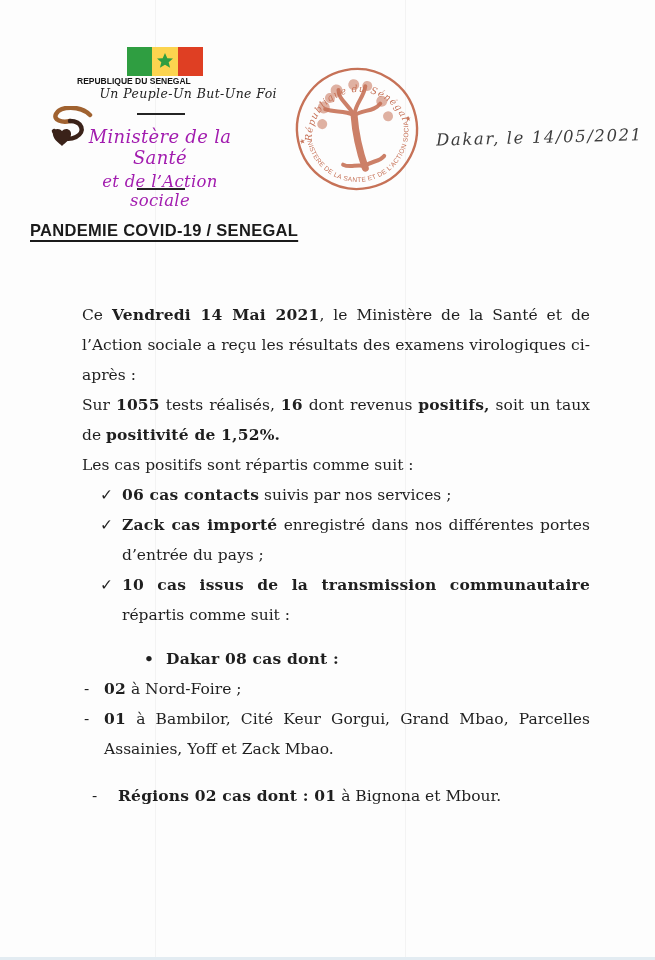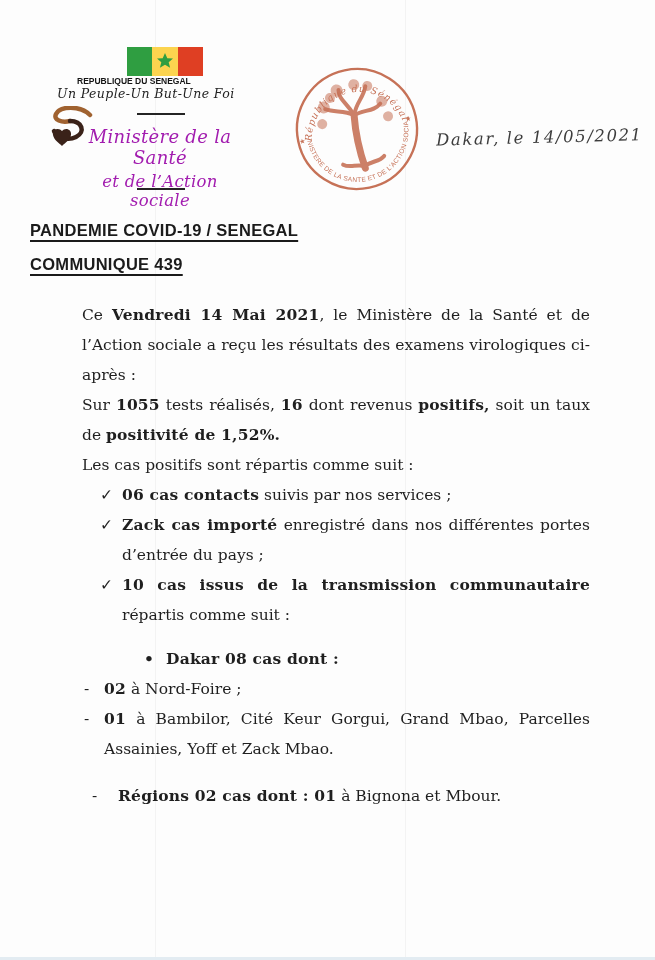--- a/index.html
+++ b/index.html
@@ -5,21 +5,21 @@
   html,body{margin:0;padding:0;background:#e9e9e9;}
   .page{width:655px;height:960px;position:relative;background:#fdfdfd;margin:0 auto;
         font-family:"DejaVu Serif",serif;color:#1f1f1f;overflow:hidden;}
   .scan-line{position:absolute;top:0;bottom:0;width:1px;background:#f3f3f3;}
   .scan-bottom{position:absolute;left:0;right:0;bottom:0;height:3px;background:#e3ecf2;}
 
   
   .flag-svg{position:absolute;left:127px;top:47px;}
   .republic{position:absolute;left:77px;top:76px;width:180px;text-align:left;
             font-family:"Liberation Sans",sans-serif;font-weight:bold;font-size:8.5px;color:#151515;}
-  .motto{position:absolute;left:57px;top:86px;width:220px;text-align:left;
+  .motto{position:absolute;left:57px;top:86px;width:220px;text-align:right;
          font-style:italic;font-size:12.5px;letter-spacing:.4px;color:#222;}
   .rule{position:absolute;left:137px;width:48px;height:2px;background:#242424;}
   .rule1{top:113px;}
   .rule2{top:188px;}
   .logo-svg{position:absolute;left:40px;top:106px;}
   .ministry{position:absolute;left:70px;top:126px;width:180px;text-align:center;
             font-style:italic;color:#a21caf;}
   .ministry .l1{font-size:18px;letter-spacing:.3px;}
   .ministry .l2{font-size:16.5px;letter-spacing:.3px;margin-top:4px;}
   .stamp-svg{position:absolute;left:292px;top:64px;transform:rotate(-12deg);opacity:.88;}
@@ -114,21 +114,20 @@
       <circle cx="33" cy="-6" r="5"></circle>
       <circle cx="-20" cy="-36" r="5"></circle>
     </g>
   </svg>
 
   <div class="date-line">Dakar, le 14/05/2021</div>
 
   <div class="title-block">
     <div class="title-line">PANDEMIE COVID-19 / SENEGAL</div>
     <div class="title-gap"></div>
-    <div class="title-line">COMMUNIQUE 439</div>
   </div>
 
   <div class="doc-body">
     <p class="rich"><span>Ce </span><b>Vendredi 14 Mai 2021</b><span>, le Ministère de la Santé et de l’Action sociale a reçu les résultats des examens virologiques ci-après :</span></p>
     <p class="rich"><span>Sur </span><b>1055</b><span> tests réalisés, </span><b>16</b><span> dont revenus </span><b>positifs,</b><span> soit un taux de </span><b>positivité de 1,52%.</b></p>
     <p class="rich"><span>Les cas positifs sont répartis comme suit :</span></p>
 
     <div class="row check-item">
       <span class="glyph">✓</span>
       <div class="text rich"><b>06 cas contacts</b><span> suivis par nos services ;</span></div>

